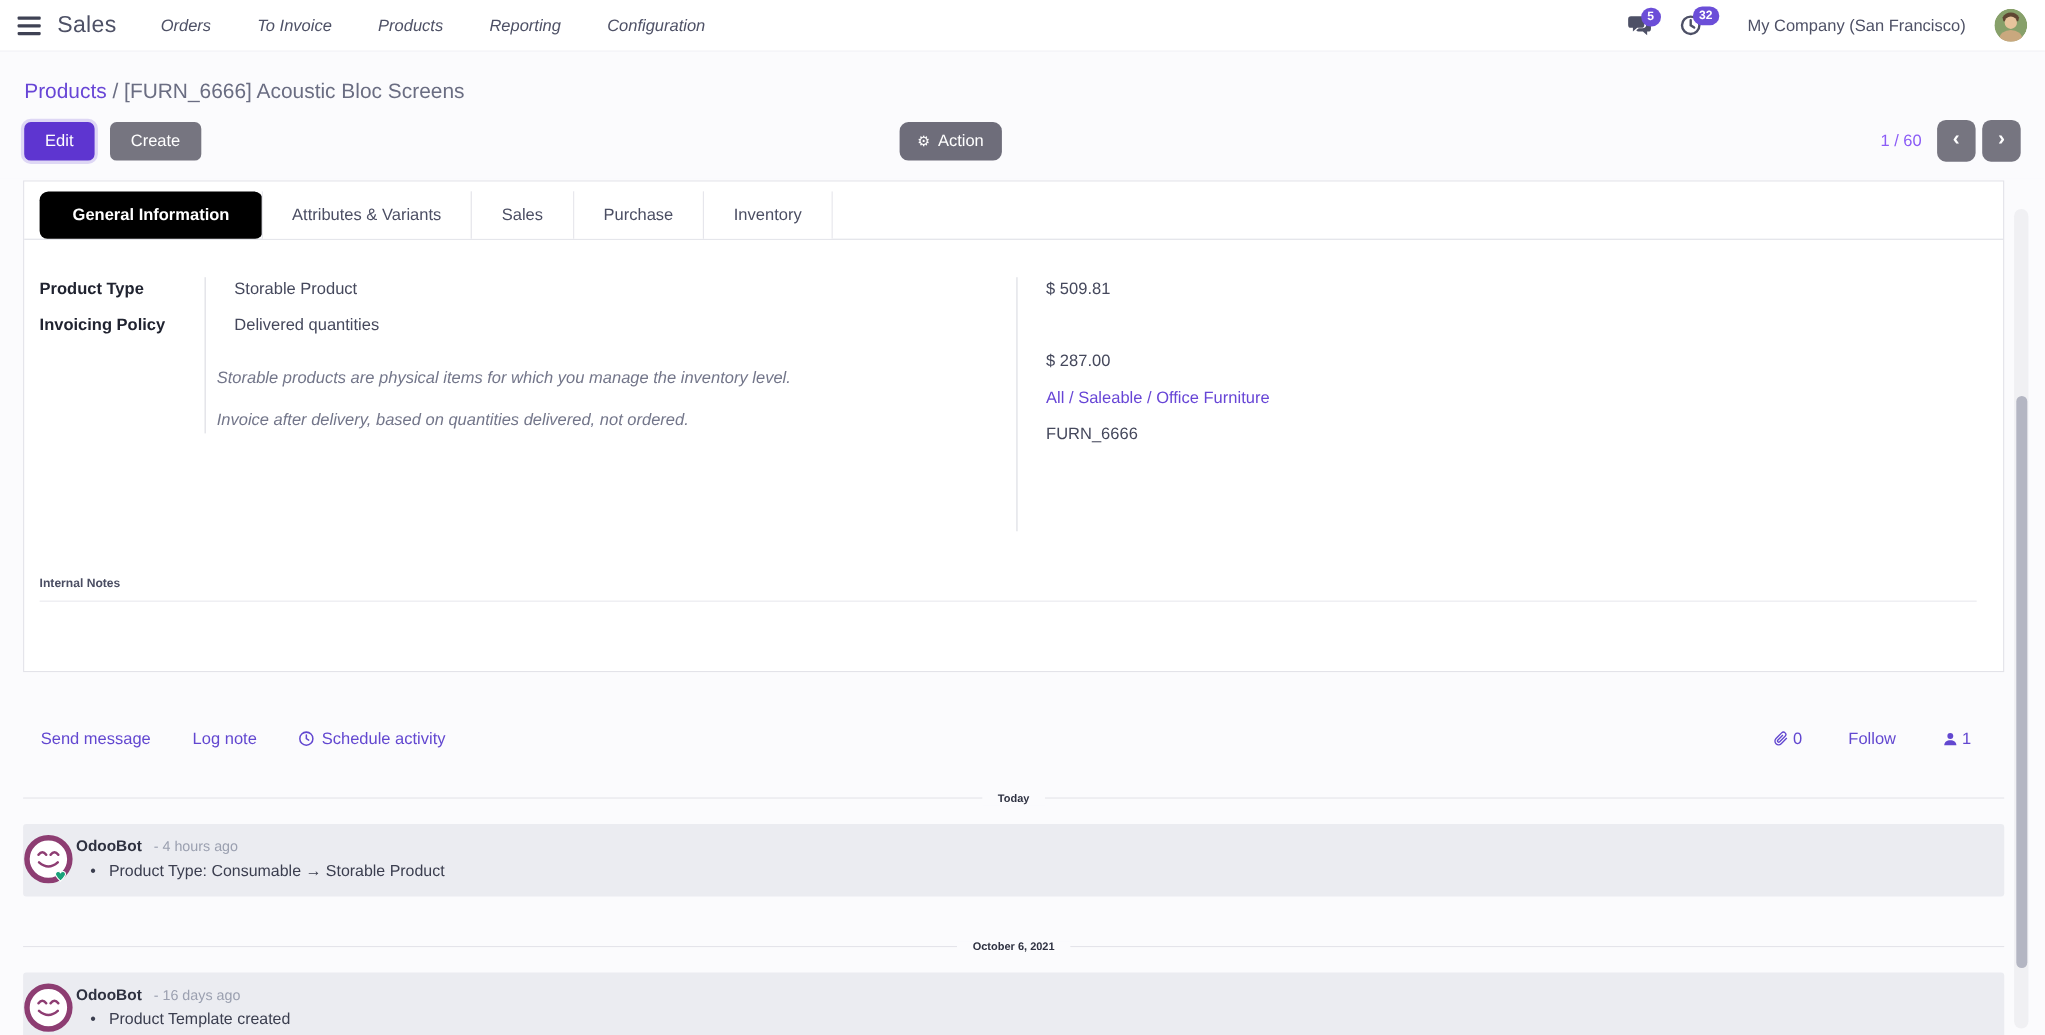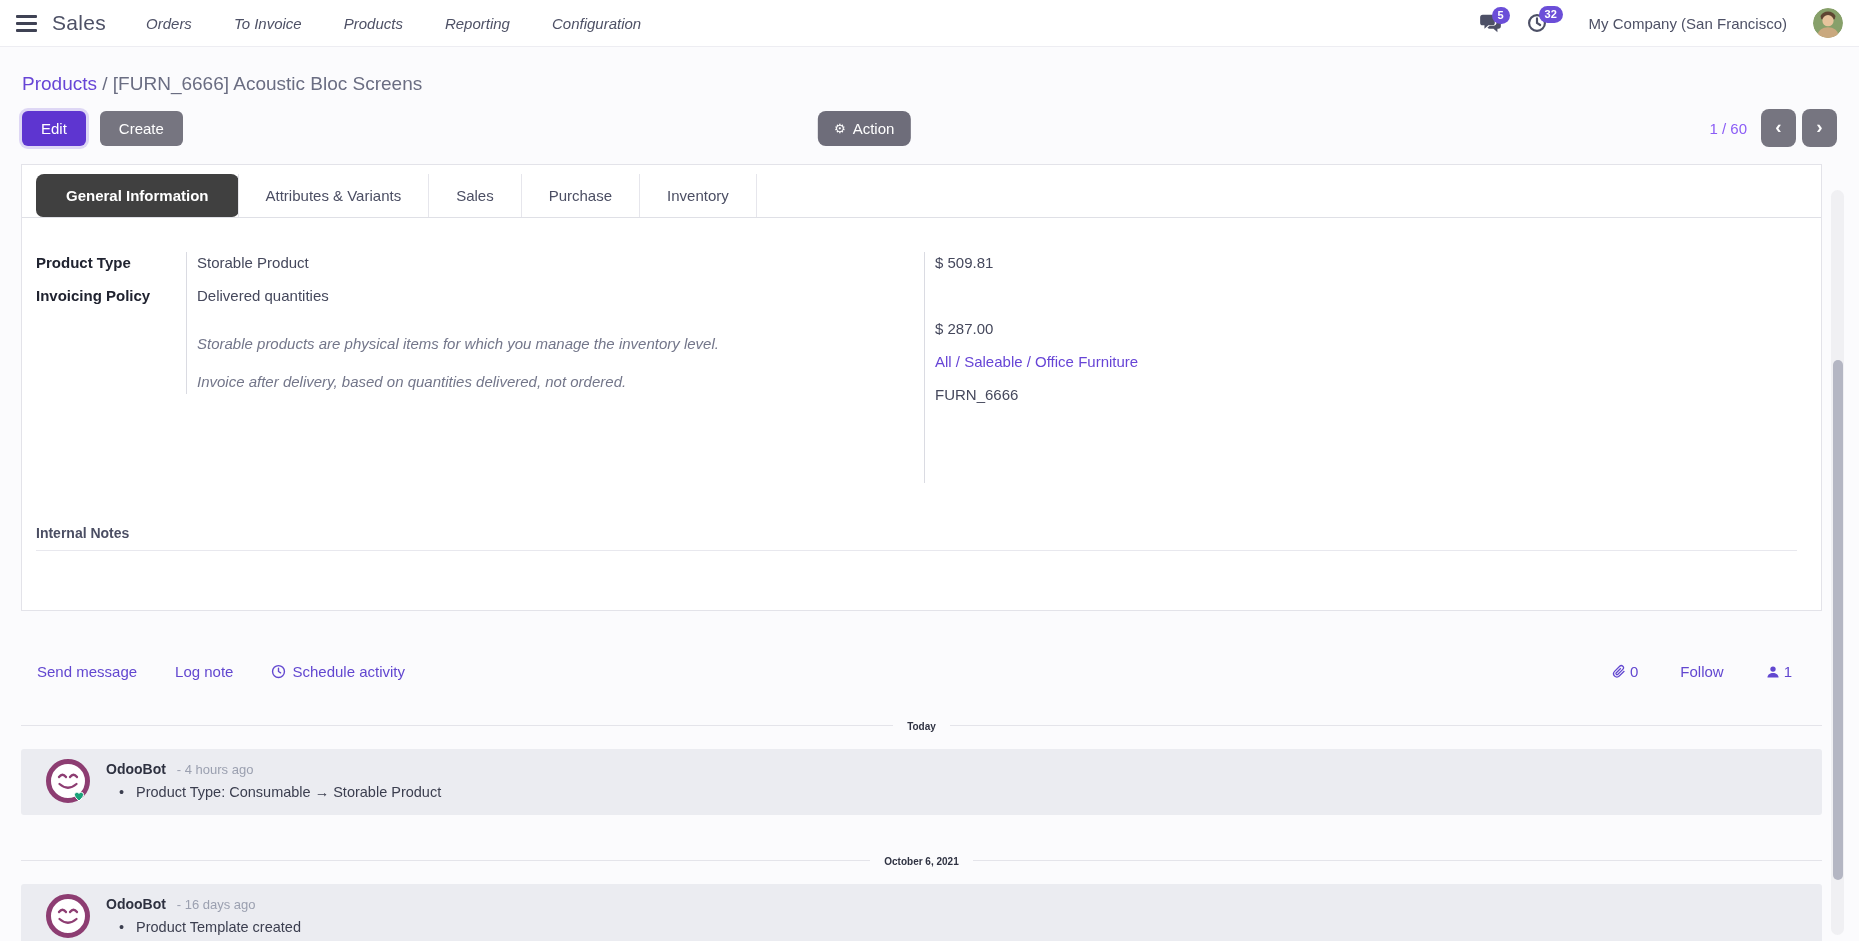--- a/index.html
+++ b/index.html
@@ -65,61 +65,61 @@
     margin: 2px 37px 0 21px; background: #fff;
     border: 1px solid #e3e3e9; min-height: 447px;
   }
   .tabs { display: flex; padding: 9px 0 0 14px; border-bottom: 1px solid #dfe0e6; }
   .tab {
     font-size: 15px; padding: 13px 27px; color: #4b4e63; cursor: pointer;
     background: #fff; border-left: 1px solid #e6e6ec; border-right: 1px solid #e6e6ec;
     margin-left: -1px; white-space: nowrap;
   }
   .tab.active {
-    background: #404040; color: #fff; font-weight: 700; border: none;
+    background: #000000; color: #fff; font-weight: 700; border: none;
     border-radius: 8px 8px 7px 7px; margin-left: 0; padding: 13px 30px;
   }
 
   .form-body { display: flex; padding: 34px 24px 0 14px; }
   .col-left { width: 888px; flex: none; }
   .col-right { flex: 1; margin-right: 26px; }
   .fgroup { display: flex; }
   .fg-labels { flex: none; }
   .col-left .fg-labels { width: 150px; }
   .col-right .fg-labels { width: 152px; }
   .fg-values { flex: 1; border-left: 1px solid #dadbe2; padding-left: 10px; }
   .frow { height: 33px; font-size: 15px; display: flex; align-items: flex-start; padding-top: 2px; }
   .flabel { font-weight: 700; color: #202330; }
-  .fvalue { color: #45485c; }
+  .fvalue { color: #45485c; margin-left: 16px; }
   .fvalue.link { color: #6745d6; cursor: pointer; }
   .help-row { height: 38px; font-size: 15px; font-style: italic; color: #73768a; display: flex; align-items: flex-end; padding-bottom: 4px; }
 
   .notes-block { margin: 42px 24px 0 14px; }
-  .notes-title { font-size: 14px; font-weight: 700; color: #4b4e63; }
+  .notes-title { font-size: 11px; font-weight: 700; color: #4b4e63; }
   .notes-rule { border: none; border-top: 1px solid #e8e8ee; margin-top: 9px; }
 
   
   .chatter { margin: 0 37px 0 21px; padding-top: 52px; }
   .chatter-topbar { display: flex; align-items: center; padding: 0 16px; }
   .chatter-links { display: flex; gap: 38px; align-items: center; }
   .chatter-link { font-size: 15px; color: #6247d0; cursor: pointer; display: flex; align-items: center; gap: 6px; }
   .chatter-right { margin-left: auto; display: flex; align-items: center; gap: 42px; padding-right: 14px; }
   .chatter-stat { font-size: 15px; color: #6247d0; cursor: pointer; display: flex; align-items: center; gap: 4px; }
 
   .date-divider { position: relative; text-align: center; margin-top: 36px; height: 18px; }
   .date-divider::before {
     content: ""; position: absolute; left: 0; right: 0; top: 9px;
     border-top: 1px solid #e4e4ea;
   }
   .date-divider span {
     position: relative; background: #fbfbfd; padding: 0 14px;
     font-size: 10px; font-weight: 700; color: #2f3242;
   }
 
-  .message { background: #ebecf1; border-radius: 3px; margin-top: 15px; padding: 9px 16px 11px 24px; display: flex; gap: 15px; }
+  .message { background: #ebecf1; border-radius: 3px; margin-top: 15px; padding: 9px 16px 11px 0; display: flex; gap: 2px; }
   .msg-avatar { width: 46px; height: 46px; flex: none; }
   .msg-header { font-size: 14px; padding-top: 3px; }
   .msg-author { font-weight: 700; color: #2e3140; }
   .msg-time { font-size: 13px; color: #9ba0b0; margin-left: 7px; }
   .msg-body { margin-top: 7px; padding-left: 30px; font-size: 14.5px; color: #3b3e4f; position: relative; }
   .msg-body::before { content: "•"; position: absolute; left: 13px; color: #3b3e4f; }
 
   
   .sb-track {
     position: absolute; top: 190px; right: 15px; width: 13px; height: 745px;

